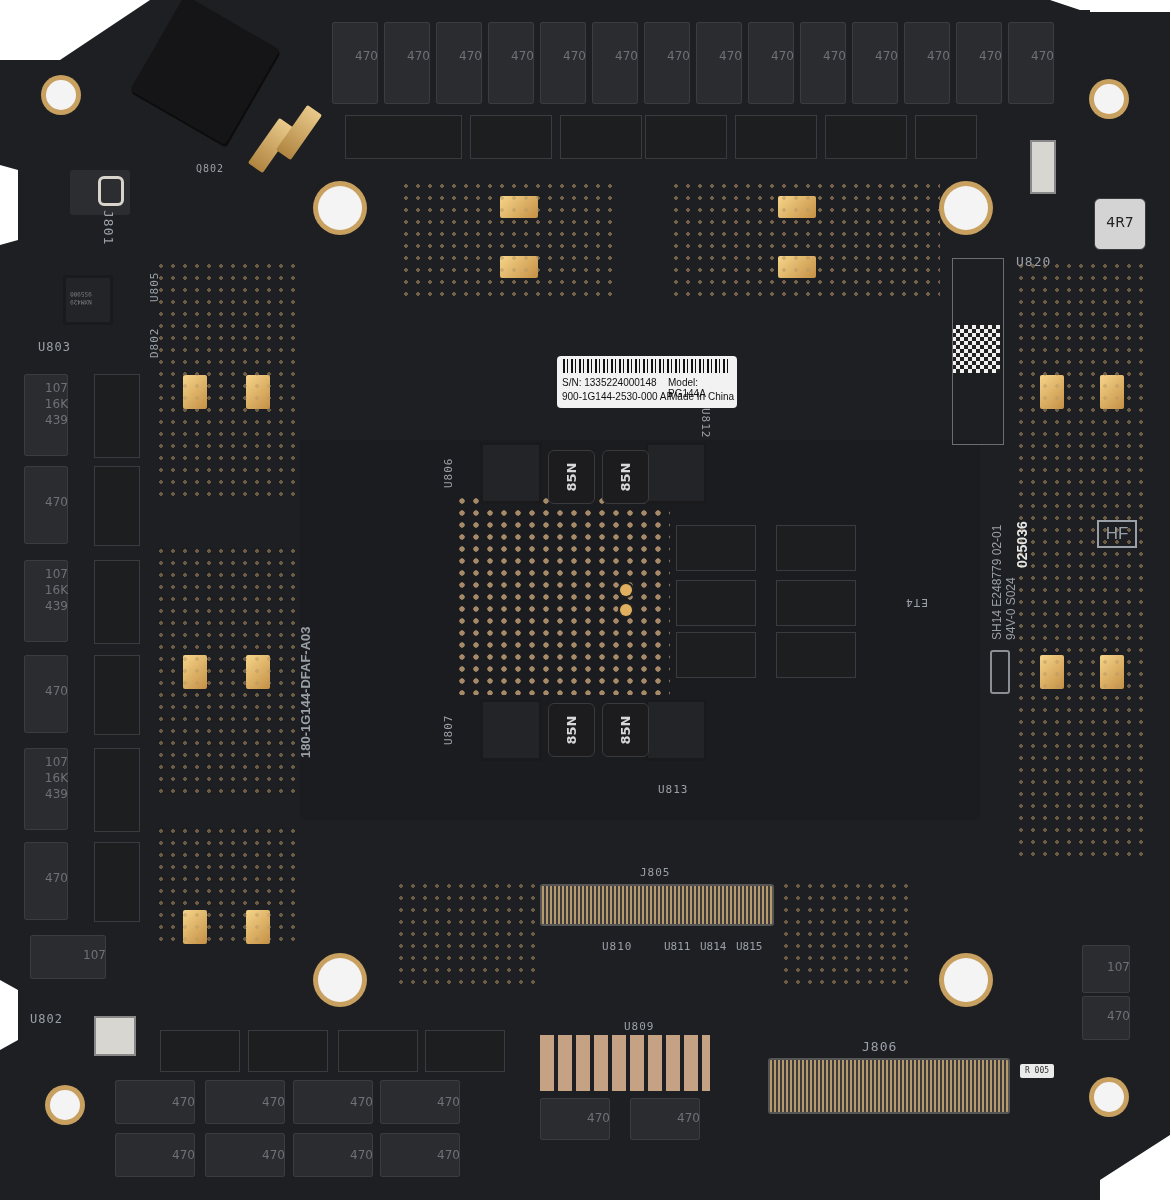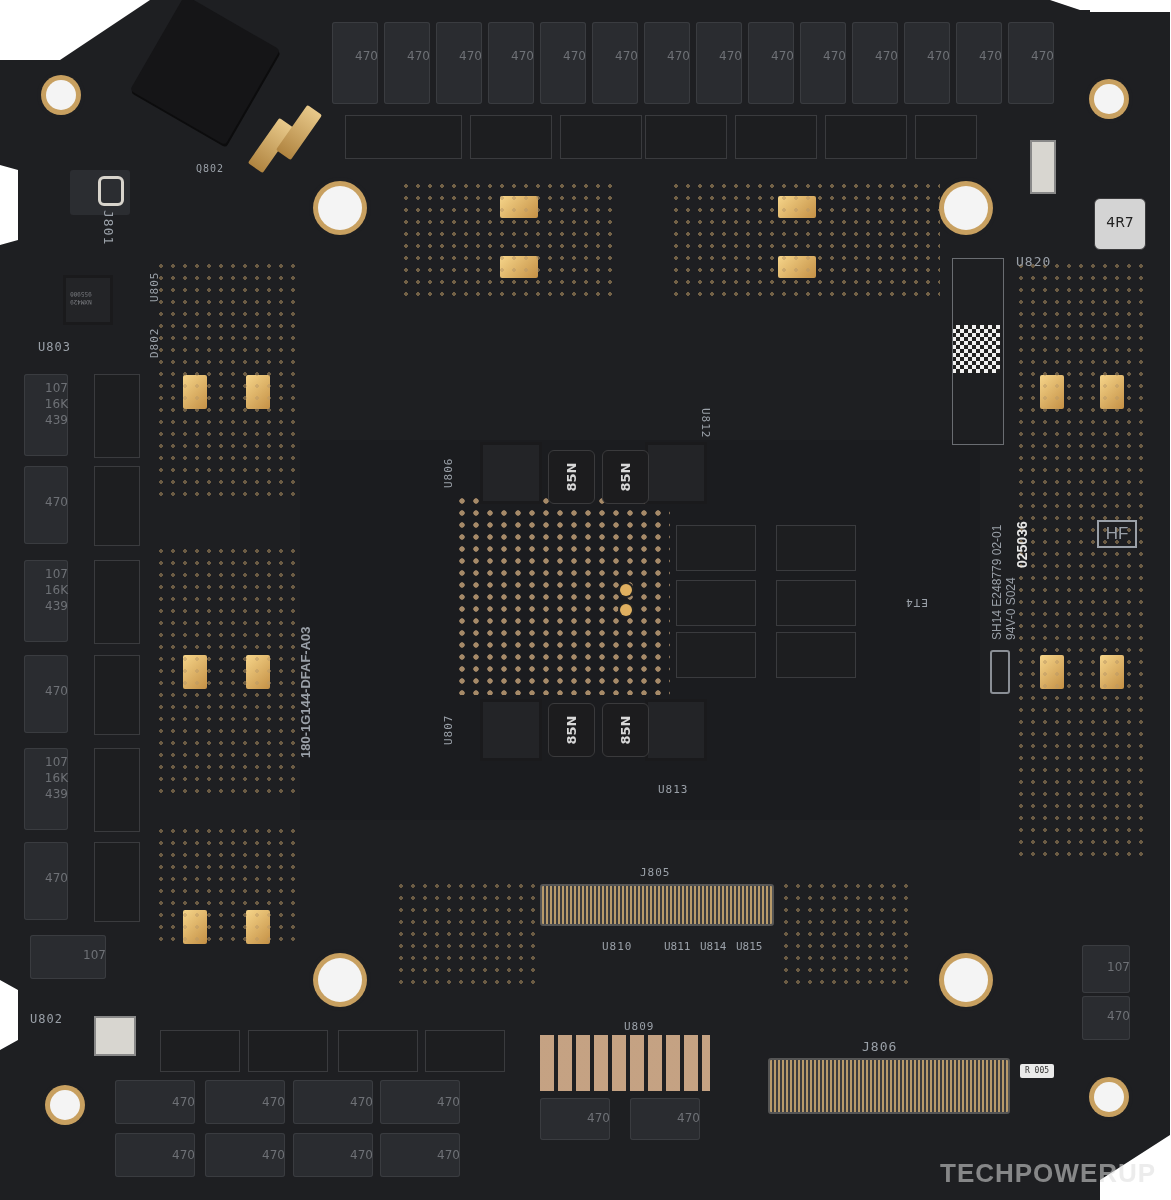--- a/index.html
+++ b/index.html
@@ -205,20 +205,27 @@
       <div class="t">85N</div>
     </div>
 
   <div class="mos" style="left:676px;top:525px;width:78px;height:44px"></div>
   <div class="mos" style="left:776px;top:525px;width:78px;height:44px"></div>
   <div class="mos" style="left:676px;top:580px;width:78px;height:44px"></div>
   <div class="mos" style="left:776px;top:580px;width:78px;height:44px"></div>
   <div class="mos" style="left:676px;top:632px;width:78px;height:44px"></div>
   <div class="mos" style="left:776px;top:632px;width:78px;height:44px"></div>
 
+  <div class="label" style="left:557px;top:356px;width:180px;height:52px">
+    <div class="abs" style="left:6px;top:3px;width:168px;height:14px;background:repeating-linear-gradient(90deg,#111 0 2px,#f2f2f2 2px 4px,#111 4px 5px,#f2f2f2 5px 8px)"></div>
+    <div class="abs" style="left:5px;top:21px;font-size:10px">S/N: 1335224000148</div>
+    <div class="abs" style="left:111px;top:21px;font-size:10px">Model: PG144A</div>
+    <div class="abs" style="left:5px;top:35px;font-size:10px">900-1G144-2530-000  AP</div>
+    <div class="abs" style="left:112px;top:35px;font-size:10px">Made In China</div>
+  </div>
 
   <div class="conn" style="left:540px;top:884px;width:230px;height:38px"></div>
   <div class="conn" style="left:768px;top:1058px;width:238px;height:52px"></div>
   <div class="abs" style="left:94px;top:1016px;width:38px;height:36px;background:#d8d6d0;border:2px solid #888"></div>
 
   <div class="mos" style="left:160px;top:1030px;width:78px;height:40px"></div>
   <div class="mos" style="left:248px;top:1030px;width:78px;height:40px"></div>
   <div class="mos" style="left:338px;top:1030px;width:78px;height:40px"></div>
   <div class="mos" style="left:425px;top:1030px;width:78px;height:40px"></div>
   <div class="ind" style="left:115px;top:1080px;width:80px;height:44px">
@@ -276,14 +283,13 @@
 
   <div class="silk" style="left:298px;top:758px;font-family:'Liberation Sans',sans-serif;font-weight:bold;font-size:13px;letter-spacing:0"><span class="vsilk" style="display:inline-block">180-1G144-DFAF-A03</span></div>
 
   <div class="silk" style="left:990px;top:640px;font-family:'Liberation Sans',sans-serif;font-size:12px;letter-spacing:0"><span class="vsilk" style="display:inline-block">SH14  E248779 02-01</span></div>
   <div class="silk" style="left:1004px;top:640px;font-family:'Liberation Sans',sans-serif;font-size:12px;letter-spacing:0"><span class="vsilk" style="display:inline-block">94V-0  S024</span></div>
   <div class="silk" style="left:1014px;top:568px;font-family:'Liberation Sans',sans-serif;font-weight:bold;font-size:14px;color:#e6e6e6;letter-spacing:0"><span class="vsilk" style="display:inline-block">025036</span></div>
   <div class="abs" style="left:1097px;top:520px;width:36px;height:24px;border:2px solid #9aa0a8;color:#9aa0a8;font-family:'Liberation Sans',sans-serif;font-size:17px;line-height:24px;text-align:center">HF</div>
   <div class="silk" style="left:905px;top:596px;font-size:11px;transform:rotate(180deg)">ET4</div>
   <div class="abs" style="left:990px;top:650px;width:16px;height:40px;border:2px solid #8a8f96;border-radius:3px"></div>
 
-  <div class="watermark" style="left:940px;top:1158px">TECHPOWERUP</div>
 </div>
 
 </body></html>

